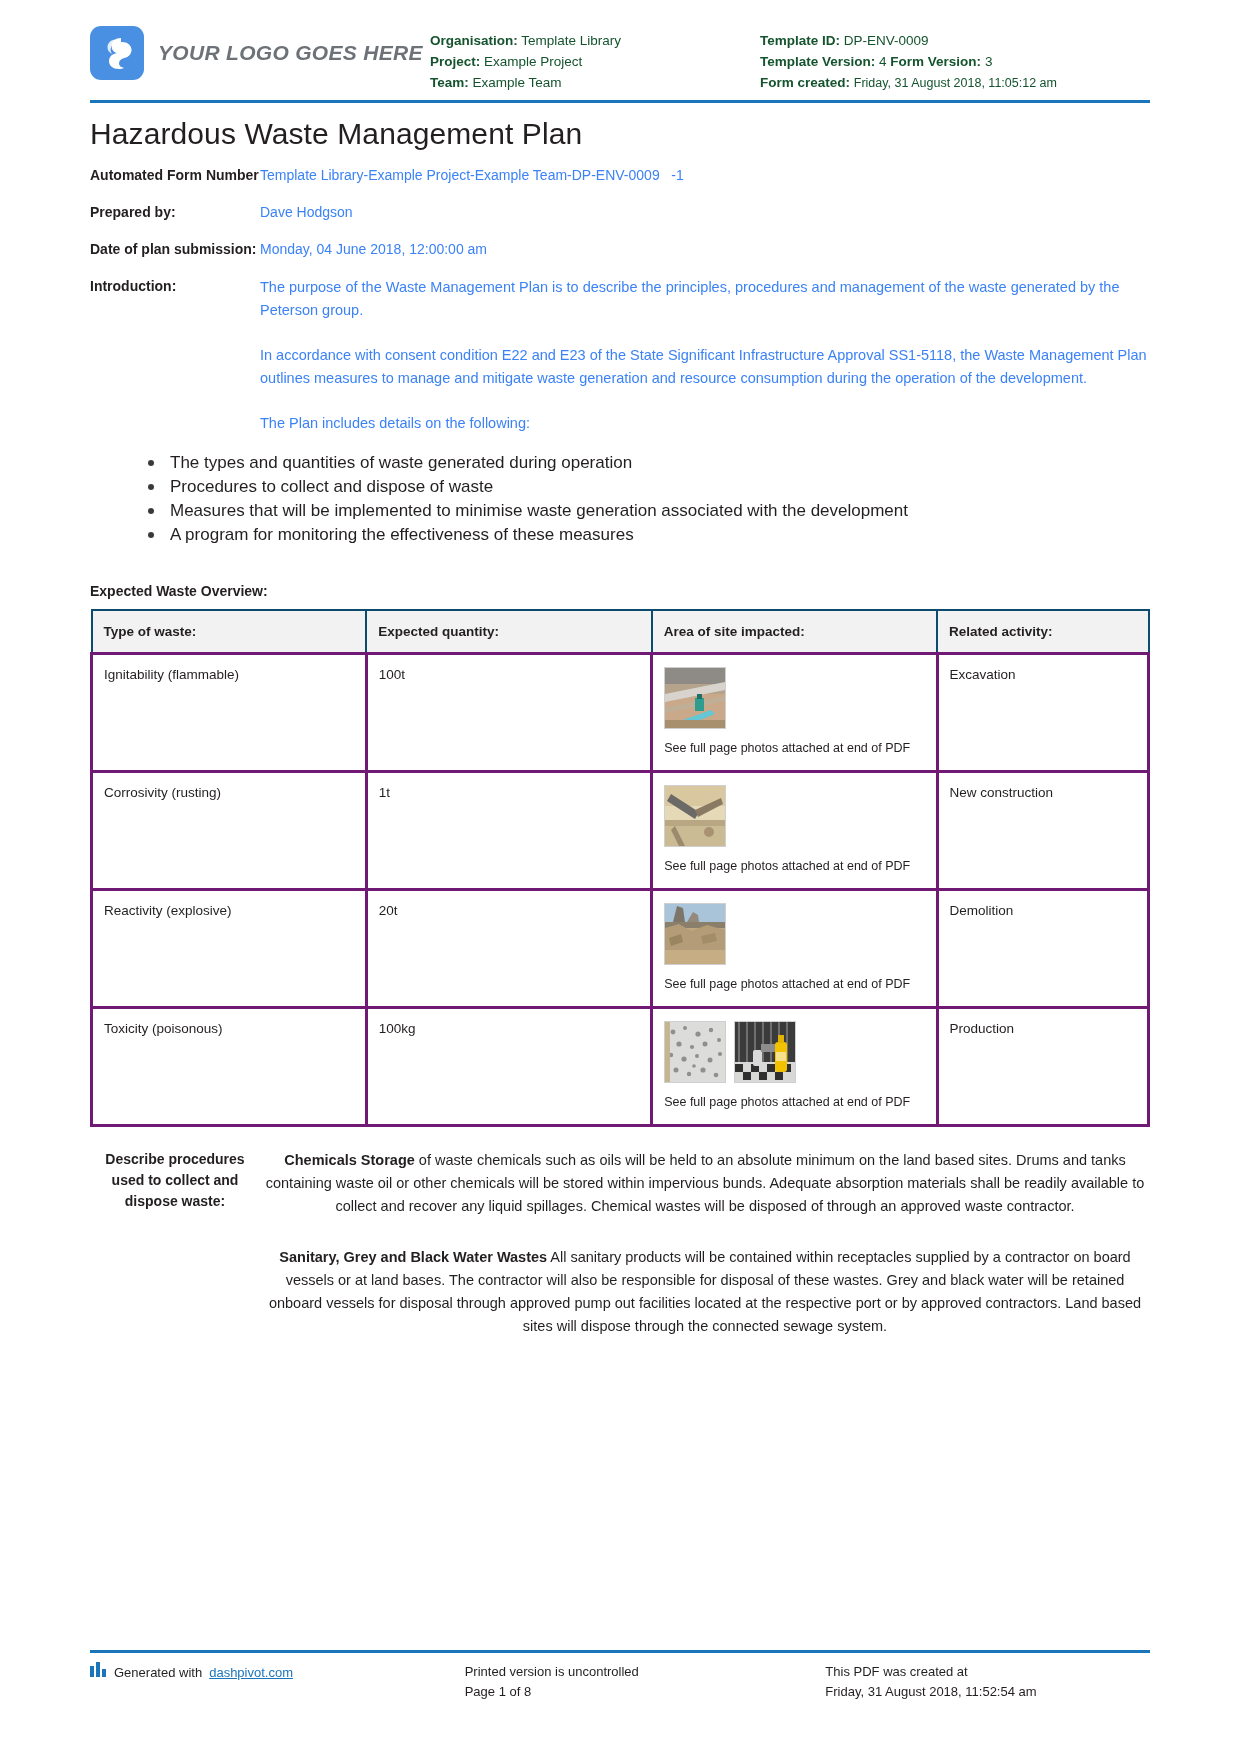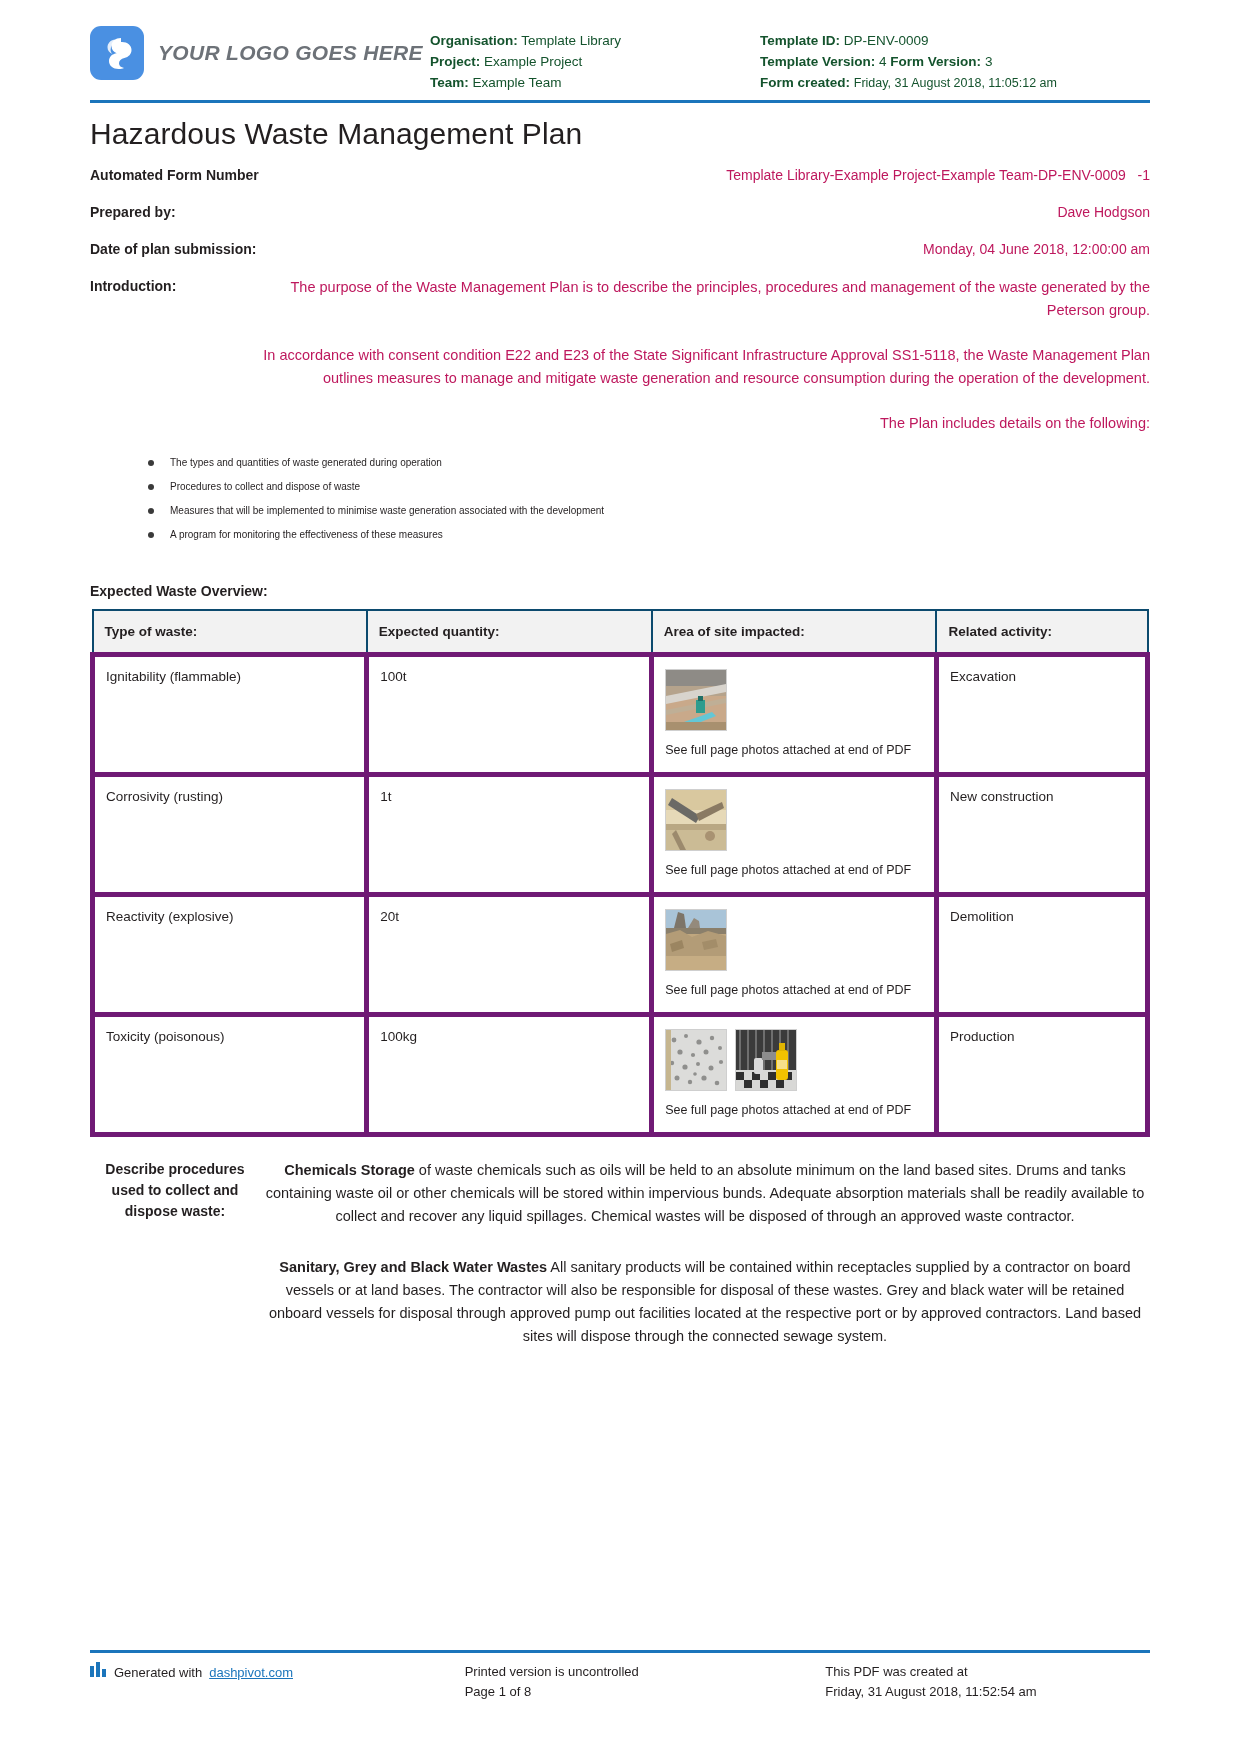--- a/index.html
+++ b/index.html
@@ -79,35 +79,34 @@
     flex: 0 0 170px;
     font-weight: bold;
     font-size: 14px;
     line-height: 21px;
     color: #231f20;
   }
   .field-value {
     flex: 1;
     font-size: 14px;
     line-height: 21px;
-    color: #be185d;
-    text-align: right;
+    color: #3b82f6;
   }
   .afn { white-space: pre; }
 
   .para { margin: 0 0 22px 0; font-size: 14.5px; line-height: 23px; }
   .para:last-child { margin-bottom: 0; }
 
   ul.plan-list {
     margin: 0;
     padding-left: 58px;
     list-style: none;
   }
   ul.plan-list li {
-    font-size: 10px;
+    font-size: 17px;
     line-height: 24px;
     position: relative;
     padding-left: 22px;
   }
   ul.plan-list li:before {
     content: "";
     position: absolute;
     left: 0;
     top: 9px;
     width: 6px;
@@ -130,21 +129,21 @@
   table.waste th {
     background: #f2f2f2;
     border: 2px solid #0c4a6e;
     text-align: left;
     font-size: 13.5px;
     font-weight: bold;
     padding: 13px 11px;
     color: #231f20;
   }
   table.waste td {
-    border: 5px solid #701a75;
+    border: 3px solid #701a75;
     vertical-align: top;
     font-size: 13.5px;
     padding: 12px 11px;
     color: #231f20;
   }
   .col1 { width: 26%; }
   .col2 { width: 27%; }
   .col3 { width: 27%; }
   .col4 { width: 20%; }
   .thumbs { display: flex; gap: 8px; margin-bottom: 10px; }

